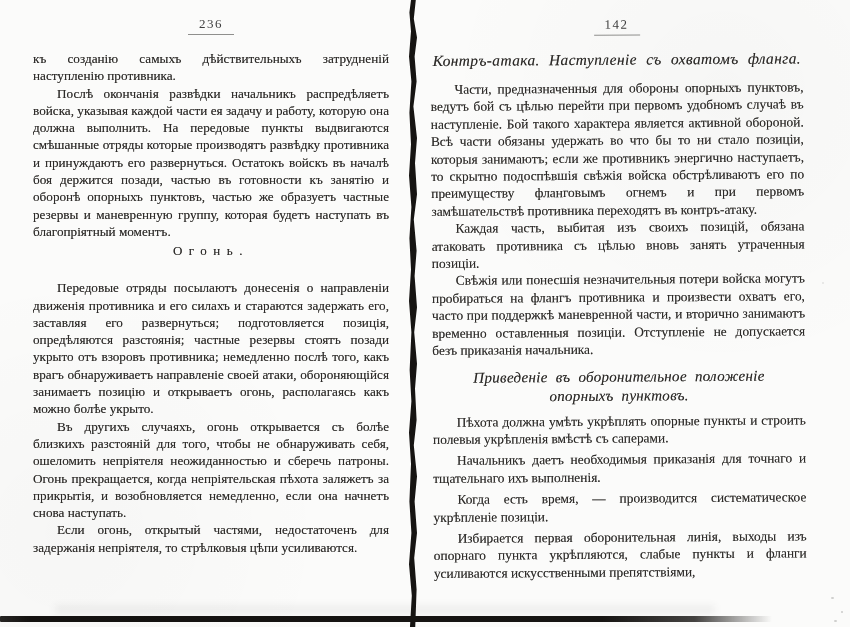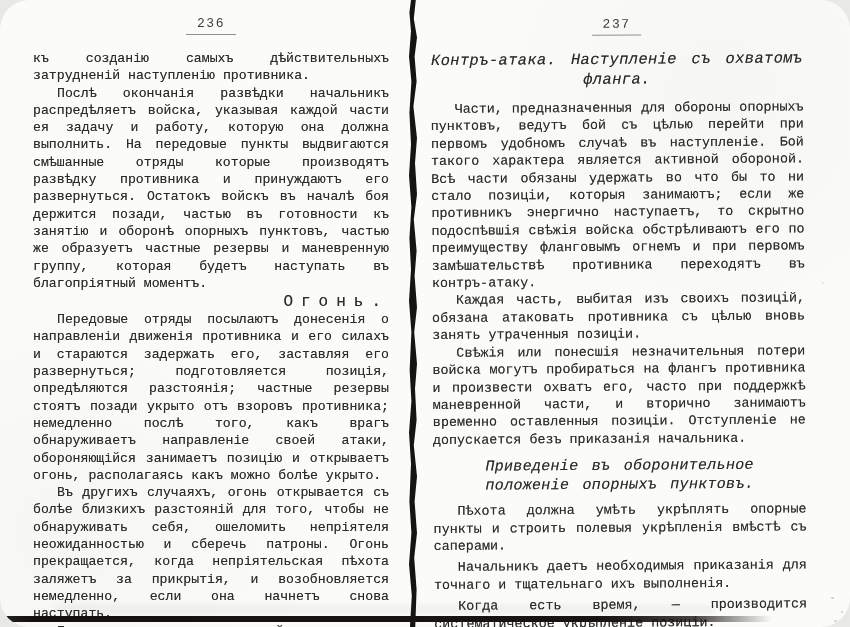--- a/index.html
+++ b/index.html
@@ -2,23 +2,22 @@
 <html><head>
 <meta charset="utf-8">
 <style>
   html, body { margin:0; padding:0; background:#e8e8e6; }
   .scan {
     position:relative; width:850px; height:627px; overflow:hidden;
     background:
       radial-gradient(circle at 85% 15%, rgba(0,0,0,0.018), transparent 32%),
       radial-gradient(circle at 8% 85%, rgba(0,0,0,0.02), transparent 28%),
       #fbfbfa;
-    font-family:Liberation Mono, monospace;
+    font-family:Liberation Serif, serif;
     color:#2e2e2e;
-    border-radius:29px;
   }
   .page { position:absolute; }
   .page-left  { left:33px;  top:16px; width:356px; }
   .page-right { left:430px; top:18px; width:373px; transform:rotate(-0.4deg); transform-origin:top left; }
 
   .pagenum { text-align:center; font-size:13px; color:#3d3d3d; letter-spacing:1.5px; line-height:16px; }
   .pagenum span { display:inline-block; padding:0 11px 2px; border-bottom:1px solid #8f8f8d; }
 
   .body-text {
     margin-top:15px;
@@ -34,22 +33,22 @@
   .ind { text-indent:24px; }
   .sp  { margin-bottom:4px; }
 
   .head-italic {
     font-style:italic; text-align:center;
     font-size:14.6px; line-height:18px;
     margin:9px 0 4px; word-spacing:3px; letter-spacing:0.3px;
     text-indent:0;
   }
   .head-fire {
-    text-align:right; letter-spacing:0.5em;
-    font-size:16px; line-height:17px; margin:2px 0 0;
+    text-align:center; letter-spacing:0.5em;
+    font-size:13px; line-height:17px; margin:2px 0 20px;
     text-indent:0;
   }
   .rp-head-1 {
     font-style:italic; text-align:center;
     font-size:15.4px; line-height:20px;
     margin:14px 0 10px; word-spacing:5px; letter-spacing:0.4px;
   }
   .rp-head-2 {
     font-style:italic; text-align:center;
     font-size:15px; line-height:19px;
@@ -97,21 +96,21 @@
       <p class="ind">Послѣ окончанія развѣдки начальникъ распредѣляетъ войска, указывая каждой части ея задачу и работу, которую она должна выполнить. На передовые пункты выдвигаются смѣшанные отряды которые производятъ развѣдку противника и принуждаютъ его развернуться. Остатокъ войскъ въ началѣ боя держится позади, частью въ готовности къ занятію и оборонѣ опорныхъ пунктовъ, частью же образуетъ частные резервы и маневренную группу, которая будетъ наступать въ благопріятный моментъ.</p>
       <p class="head-fire">Огонь.</p>
       <p class="ind">Передовые отряды посылаютъ донесенія о направленіи движенія противника и его силахъ и стараются задержать его, заставляя его развернуться; подготовляется позиція, опредѣляются разстоянія; частные резервы стоятъ позади укрыто отъ взоровъ противника; немедленно послѣ того, какъ врагъ обнаруживаетъ направленіе своей атаки, обороняющійся занимаетъ позицію и открываетъ огонь, располагаясь какъ можно болѣе укрыто.</p>
       <p class="ind">Въ другихъ случаяхъ, огонь открывается съ болѣе близкихъ разстояній для того, чтобы не обнаруживать себя, ошеломить непріятеля неожиданностью и сберечь патроны. Огонь прекращается, когда непріятельская пѣхота заляжетъ за прикрытія, и возобновляется немедленно, если она начнетъ снова наступать.</p>
       <p class="ind">Если огонь, открытый частями, недостаточенъ для задержанія непріятеля, то стрѣлковыя цѣпи усиливаются.</p>
     </div>
   </div>
 
   <div class="page page-right">
     <div class="pagenum">
-      <span>237</span>
+      <span>142</span>
     </div>
     <div class="body-text">
       <p class="rp-head-1">Контръ-атака. Наступленіе съ охватомъ фланга.</p>
       <p class="ind">Части, предназначенныя для обороны опорныхъ пунктовъ, ведутъ бой съ цѣлью перейти при первомъ удобномъ случаѣ въ наступленіе. Бой такого характера является активной обороной. Всѣ части обязаны удержать во что бы то ни стало позиціи, которыя занимаютъ; если же противникъ энергично наступаетъ, то скрытно подоспѣвшія свѣжія войска обстрѣливаютъ его по преимуществу фланговымъ огнемъ и при первомъ замѣшательствѣ противника переходятъ въ контръ-атаку.</p>
       <p class="ind">Каждая часть, выбитая изъ своихъ позицій, обязана атаковать противника съ цѣлью вновь занять утраченныя позиціи.</p>
       <p class="ind">Свѣжія или понесшія незначительныя потери войска могутъ пробираться на флангъ противника и произвести охватъ его, часто при поддержкѣ маневренной части, и вторично занимаютъ временно оставленныя позиціи. Отступленіе не допускается безъ приказанія начальника.</p>
       <p class="rp-head-2">Приведеніе въ оборонительное положеніе опорныхъ пунктовъ.</p>
       <p class="ind sp">Пѣхота должна умѣть укрѣплять опорные пункты и строить полевыя укрѣпленія вмѣстѣ съ саперами.</p>
       <p class="ind sp">Начальникъ даетъ необходимыя приказанія для точнаго и тщательнаго ихъ выполненія.</p>
       <p class="ind sp">Когда есть время, — производится систематическое укрѣпленіе позиціи.</p>

